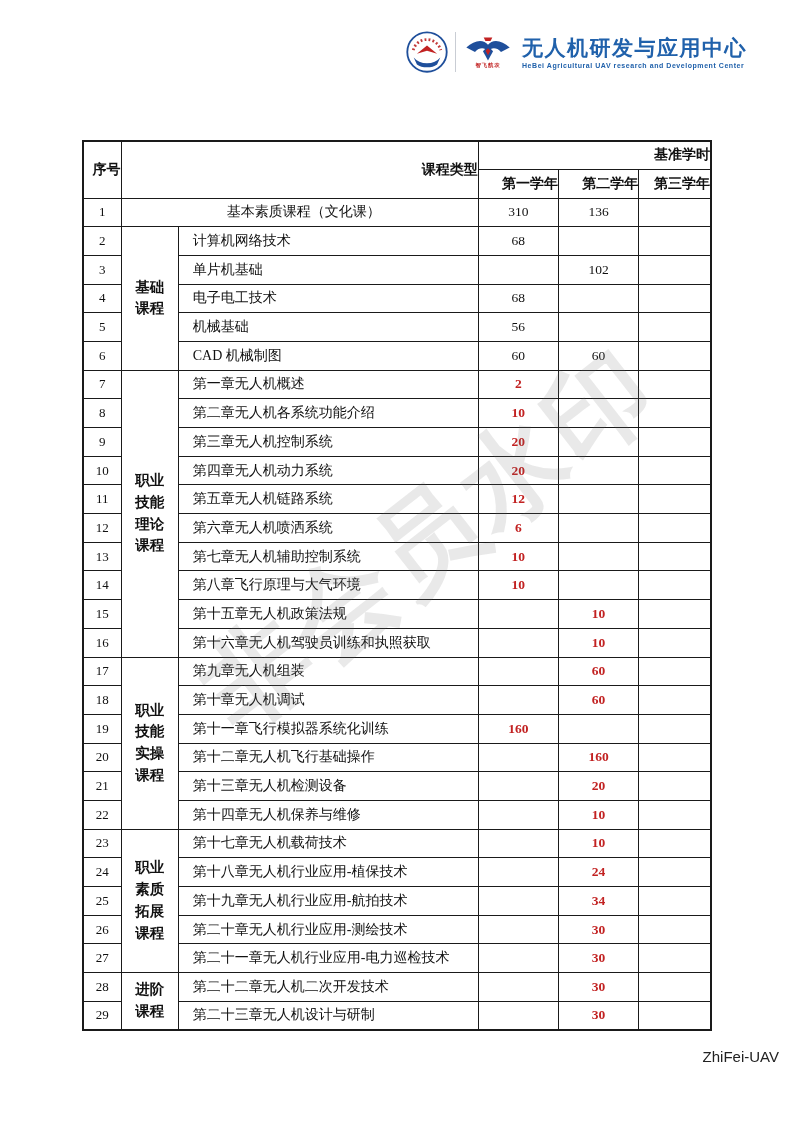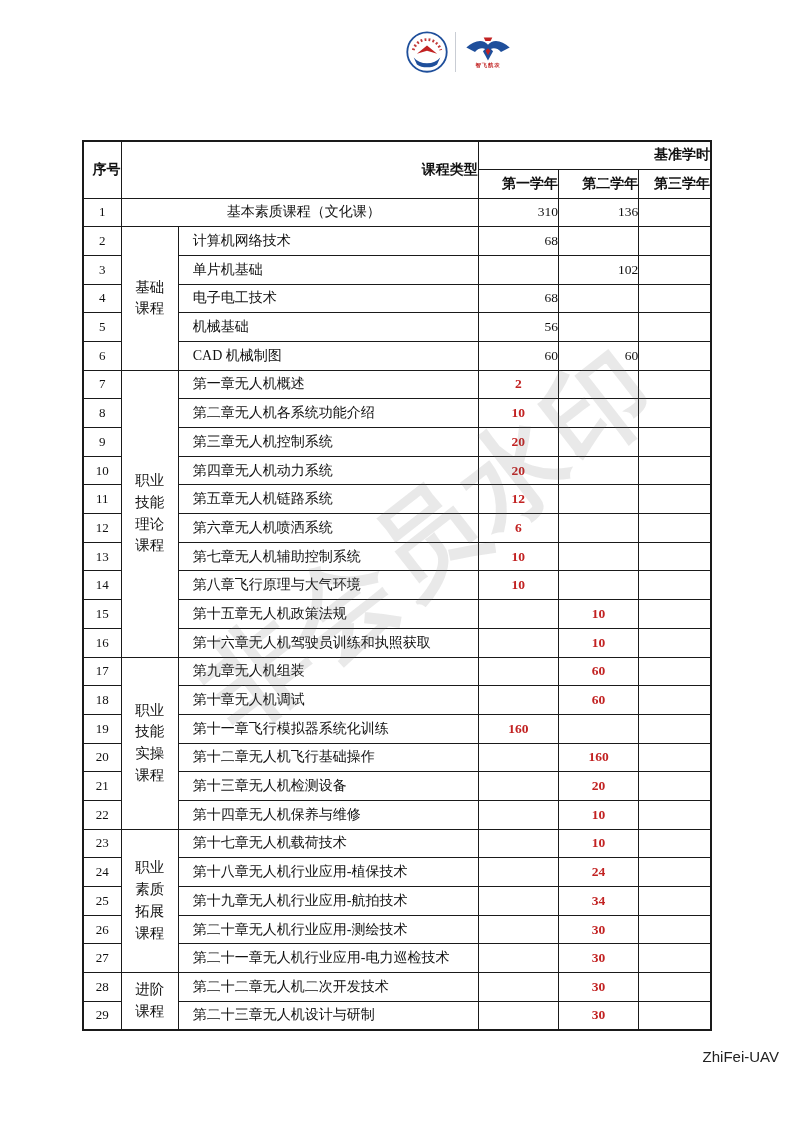--- a/index.html
+++ b/index.html
@@ -32,23 +32,23 @@
   .curriculum-table thead tr:nth-child(1){height:28px;}
   .curriculum-table thead tr:nth-child(2){height:29px;}
   .curriculum-table tbody tr{height:28.7px;}
   .curriculum-table th{font-size:14px;font-weight:bold;text-align:right;background:#fff;}
   td.no{text-align:center;font-family:"Liberation Serif","DejaVu Serif",serif;font-size:13px;}
   td.name{text-align:left;padding-left:14px;font-family:"Liberation Serif","DejaVu Serif",serif;
           font-size:14px;white-space:nowrap;}
   td.name.center{text-align:center;padding-left:8px;}
   td.val{text-align:center;font-family:"Liberation Serif","DejaVu Serif",serif;font-size:13.5px;
          font-weight:bold;}
-  tbody tr:nth-child(-n+6) td.val{font-weight:normal;text-align:right;}
+  tbody tr:nth-child(-n+6) td.val{font-weight:normal;}
   tbody tr:nth-child(n+7) td.val{color:var(--accent_red,#c22222);}
-  td.cat{text-align:center;font-weight:normal;font-size:14.5px;line-height:1.5;white-space:pre-line;}
+  td.cat{text-align:center;font-weight:bold;font-size:14.5px;line-height:1.5;white-space:pre-line;}
 
   
   .totals{position:absolute;left:82px;top:1035px;width:630px;height:20px;}
   .totals span{position:absolute;top:0;width:80px;text-align:center;display:block;
                font-family:"Liberation Serif","DejaVu Serif",serif;font-size:15px;font-weight:bold;}
   .totals .t1{left:396px;}
   .totals .t2{left:476px;}
 
   
   .watermark{position:absolute;left:140px;top:470px;width:580px;text-align:center;
@@ -75,20 +75,24 @@
     <div class="logo-divider"></div>
     <div class="wings-wrap">
       <svg viewBox="0 0 64 36">
         <path d="M26,2 h12 l-2.5,5 h-7 Z" fill="#c22222"></path>
         <path d="M2,16 C13,5 26,4 32,12 C38,4 51,5 62,16 L50,22 C44,15.5 37,16 32,20.5 C27,16 20,15.5 14,22 Z" fill="#1f4f9b"></path>
         <path d="M32,14 l7,7 -7,13 -7,-13 Z" fill="#1f4f9b"></path>
         <path d="M32,17 l3.4,3.5 -3.4,6 -3.4,-6 Z" fill="#c22222"></path>
       </svg>
       <div class="wings-caption">智飞航农</div>
     </div>
+    <div class="brand-text">
+      <div class="brand-cn">无人机研发与应用中心</div>
+      <div class="brand-en">HeBei Agricultural UAV research and Development Center</div>
+    </div>
   </div>
 
 
   <table class="curriculum-table">
     <colgroup>
       <col style="width:38px">
         <col style="width:57px">
         <col style="width:299px">
       <col style="width:80px">
         <col style="width:80px">

